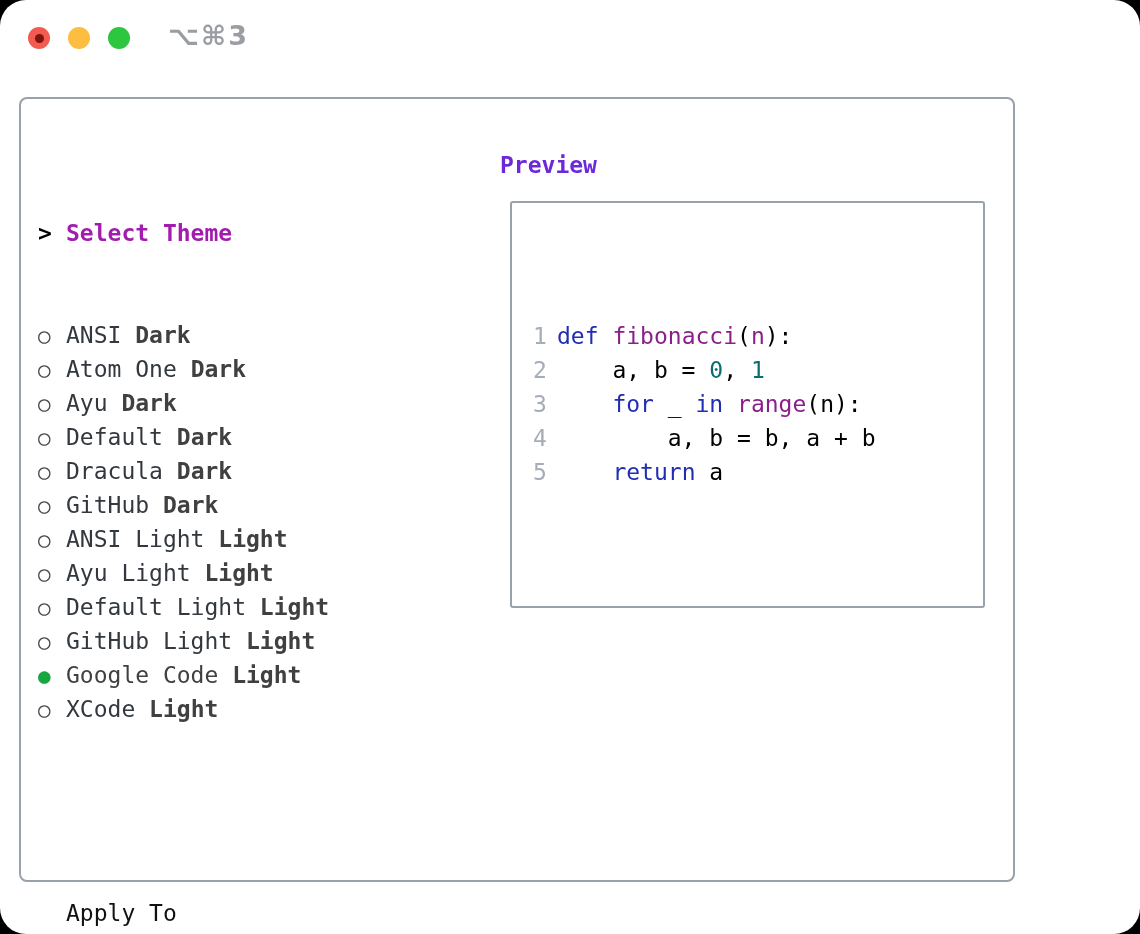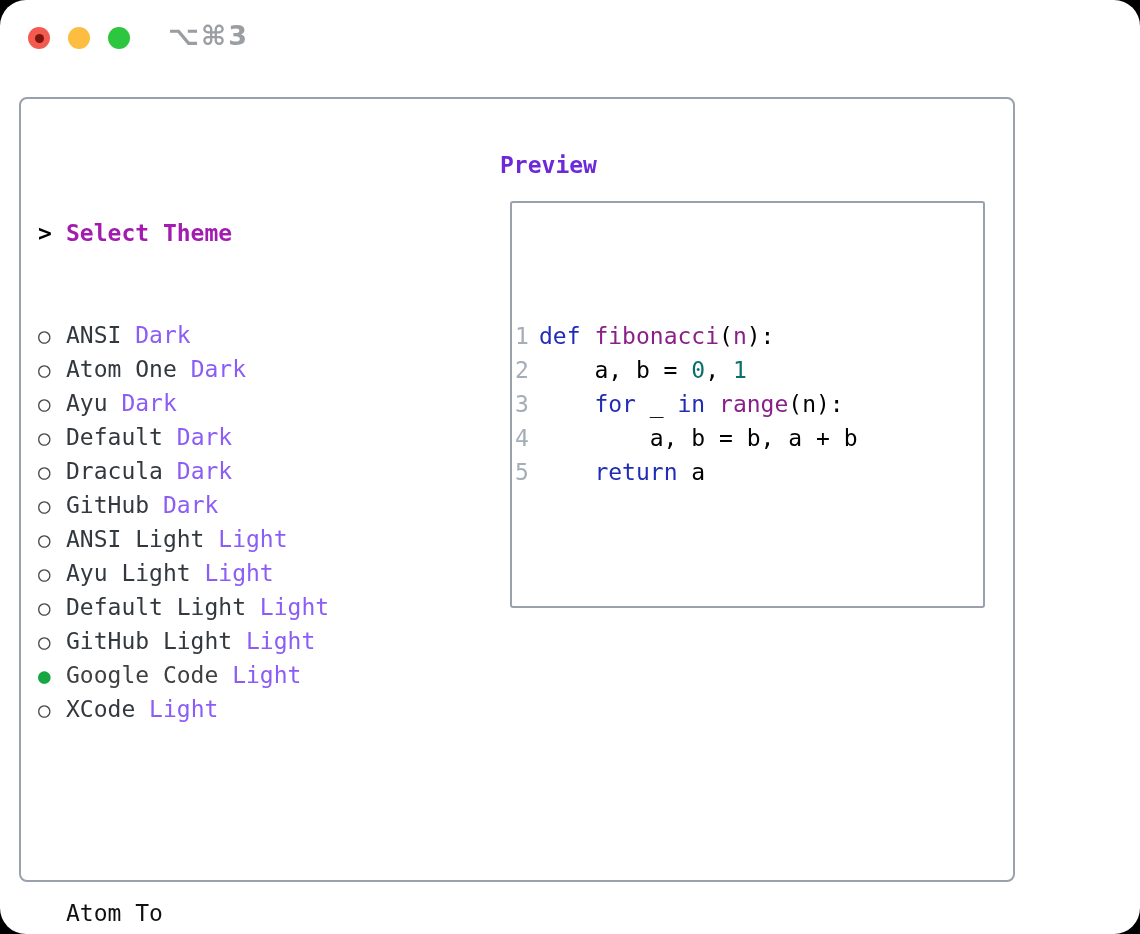--- a/index.html
+++ b/index.html
@@ -31,30 +31,30 @@
   .row{height:34px;}
   .spacer{height:34px;}
   .caret{display:inline-block;width:28px;font-weight:bold;color:#000;}
   .htext{font-weight:bold;color:#a21caf;}
   .ind{display:inline-block;width:28px;}
   .htext2{color:#111;}
   .bullet{display:inline-block;width:28px;color:#4a4a4a;font-size:21px;}
   .bullet.on{color:#17a63f;}
   .tname{color:#32383e;}
   .tname.green{color:#404040;}
-  .ttag{color:#8b5cf6;}
+  .ttag{color:#404040;font-weight:bold;}
   
   .preview-label{
     position:absolute;left:479px;top:49px;height:34px;line-height:34px;
     font-size:23px;font-weight:bold;color:#6d28d9;
   }
   .preview-box{
     position:absolute;left:489px;top:102px;width:475px;height:407px;
     border:2px solid #98a1ac;border-radius:3px;box-sizing:border-box;
-    padding:48px 0 0 3px;font-size:23px;line-height:34px;white-space:pre;overflow:hidden;
+    padding:48px 0 0 21px;font-size:23px;line-height:34px;white-space:pre;overflow:hidden;
   }
   .ln{display:inline-block;width:24px;color:#a4adb8;}
   .kwd{color:#202db4;}
   .fn{color:#8a1f8a;}
   .lit{color:#0b6e6e;}
   .pln{color:#000;}
 </style>
 </head>
 <body>
 
@@ -66,21 +66,21 @@
     <span class="light yellow"></span>
     <span class="light green"></span>
     <span class="wtitle">⌥⌘3</span>
   </div>
 
   <div class="panel">
     <div class="left-col">
       <div class="row"><span class="caret">&gt;</span><span class="htext">Select Theme</span></div>
       <div id="theme-list"><div class="row"><span class="bullet">○</span><span class="tname">ANSI</span><span class="ttag"> Dark</span></div><div class="row"><span class="bullet">○</span><span class="tname">Atom One</span><span class="ttag"> Dark</span></div><div class="row"><span class="bullet">○</span><span class="tname">Ayu</span><span class="ttag"> Dark</span></div><div class="row"><span class="bullet">○</span><span class="tname">Default</span><span class="ttag"> Dark</span></div><div class="row"><span class="bullet">○</span><span class="tname">Dracula</span><span class="ttag"> Dark</span></div><div class="row"><span class="bullet">○</span><span class="tname">GitHub</span><span class="ttag"> Dark</span></div><div class="row"><span class="bullet">○</span><span class="tname">ANSI Light</span><span class="ttag"> Light</span></div><div class="row"><span class="bullet">○</span><span class="tname">Ayu Light</span><span class="ttag"> Light</span></div><div class="row"><span class="bullet">○</span><span class="tname">Default Light</span><span class="ttag"> Light</span></div><div class="row"><span class="bullet">○</span><span class="tname">GitHub Light</span><span class="ttag"> Light</span></div><div class="row"><span class="bullet on">●</span><span class="tname green">Google Code</span><span class="ttag"> Light</span></div><div class="row"><span class="bullet">○</span><span class="tname">XCode</span><span class="ttag"> Light</span></div></div>
       <div class="spacer"></div>
-      <div class="row"><span class="ind"></span><span class="htext2">Atom To</span></div>
+      <div class="row"><span class="ind"></span><span class="htext2">Apply To</span></div>
       
       
       
     </div>
 
     <div class="preview-label">Preview</div>
     <div class="preview-box">
       <div id="code-lines"><div class="row"><span class="ln">1</span><span class="kwd">def</span><span class="pln"> </span><span class="fn">fibonacci</span><span class="pln">(</span><span class="fn">n</span><span class="pln">):</span></div><div class="row"><span class="ln">2</span><span class="pln">    a, b = </span><span class="lit">0</span><span class="pln">, </span><span class="lit">1</span></div><div class="row"><span class="ln">3</span><span class="pln">    </span><span class="kwd">for</span><span class="pln"> _ </span><span class="kwd">in</span><span class="pln"> </span><span class="fn">range</span><span class="pln">(n):</span></div><div class="row"><span class="ln">4</span><span class="pln">        a, b = b, a + b</span></div><div class="row"><span class="ln">5</span><span class="pln">    </span><span class="kwd">return</span><span class="pln"> a</span></div></div>
       <div class="spacer"></div>
       

